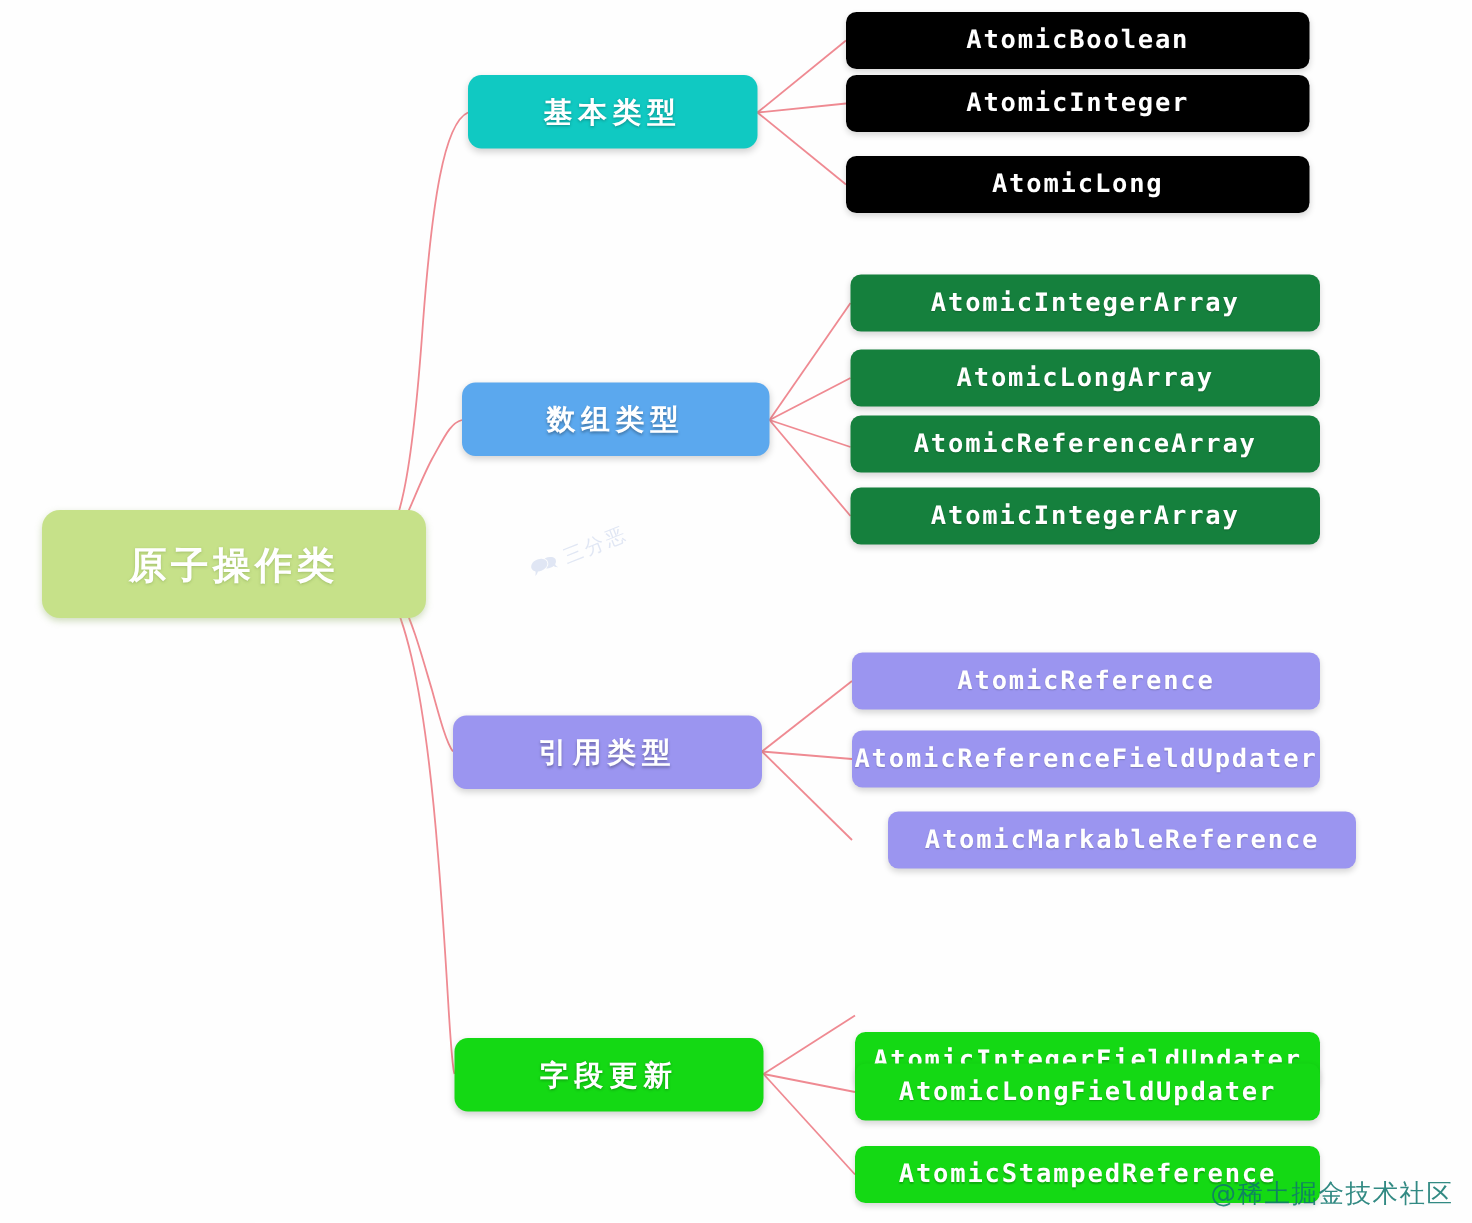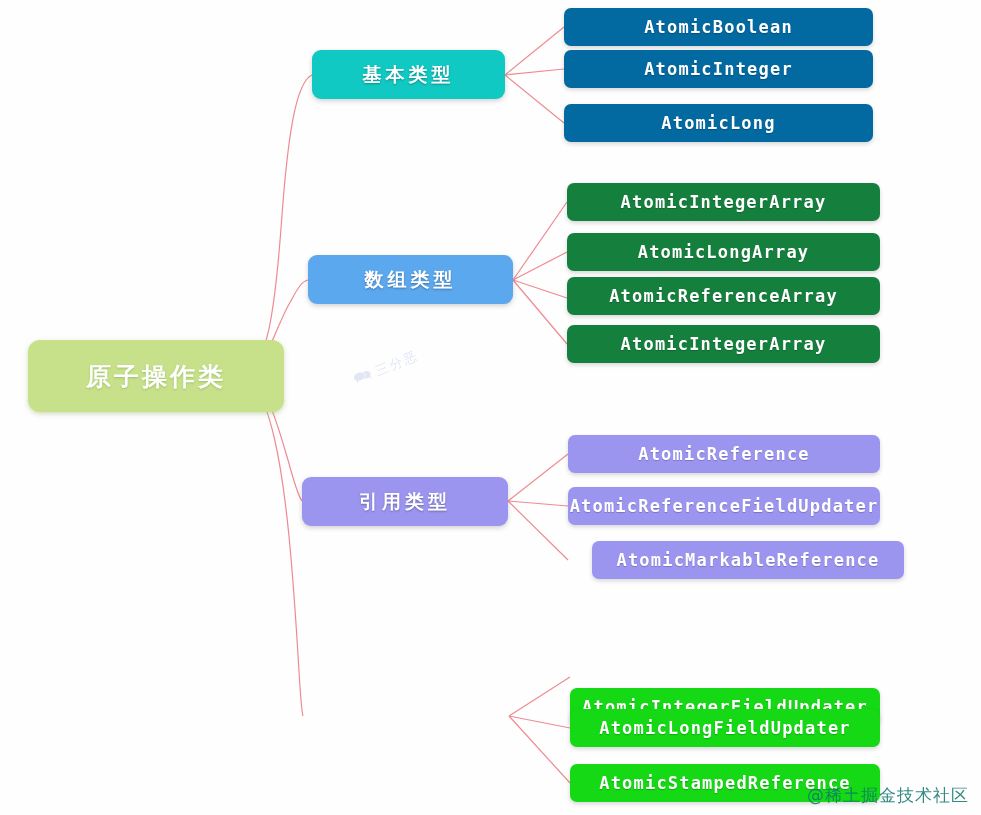--- a/index.html
+++ b/index.html
@@ -70,21 +70,21 @@
   .node.leaf {
     height: 38px;
     font-family: "DejaVu Sans Mono", "Liberation Mono", monospace;
     font-size: 17px;
     font-weight: bold;
     letter-spacing: 1.2px;
     border-radius: 7px;
     text-shadow: 0 1px 1px rgba(0,0,0,.22);
     box-shadow: 0 2px 4px rgba(0,0,0,.16);
   }
-  .leaf.teal   { left: 564px; width: 309px; background:#0369a1; }
+  .leaf.teal   { left: 564px; width: 309px; background:#000000; }
   .leaf.blue   { left: 567px; width: 313px; background:#15803d; }
   .leaf.purple { left: 568px; width: 312px; background:#9b95f0; }
   .leaf.green  { left: 570px; width: 310px; background:#14d914; }
 
   
   .leaf.t0 { top: 8px;  }
   .leaf.t1 { top: 50px; }
   .leaf.t2 { top: 104px;}
   
   .leaf.a0 { top: 183px;}
@@ -171,20 +171,21 @@
   <div class="node leaf blue a0">AtomicIntegerArray</div>
   <div class="node leaf blue a1">AtomicLongArray</div>
   <div class="node leaf blue a2">AtomicReferenceArray</div>
   <div class="node leaf blue a3">AtomicIntegerArray</div>
 
   <div class="node branch b-ref">引用类型</div>
   <div class="node leaf purple r0">AtomicReference</div>
   <div class="node leaf purple r1">AtomicReferenceFieldUpdater</div>
   <div class="node leaf purple r2">AtomicMarkableReference</div>
 
+  <div class="node branch b-field">字段更新</div>
   <div class="node leaf green f0">AtomicIntegerFieldUpdater</div>
   <div class="node leaf green f1">AtomicLongFieldUpdater</div>
   <div class="node leaf green f2">AtomicStampedReference</div>
 
   <div class="wm-center">
     <span class="bubble">🗪</span><span>三分恶</span>
   </div>
   <div class="wm-corner">@稀土掘金技术社区</div>
 
 </div>

